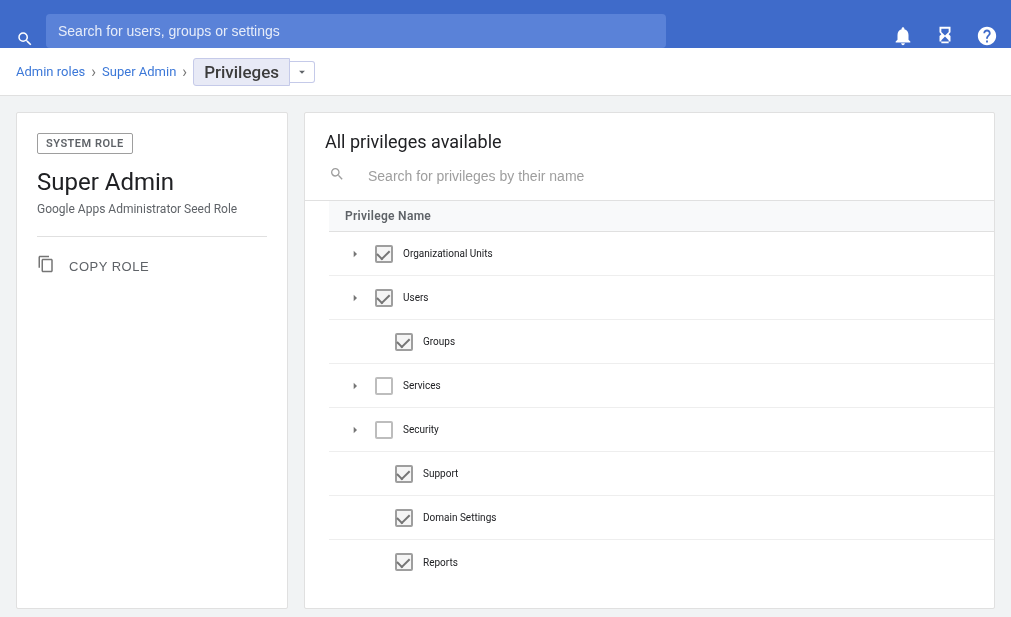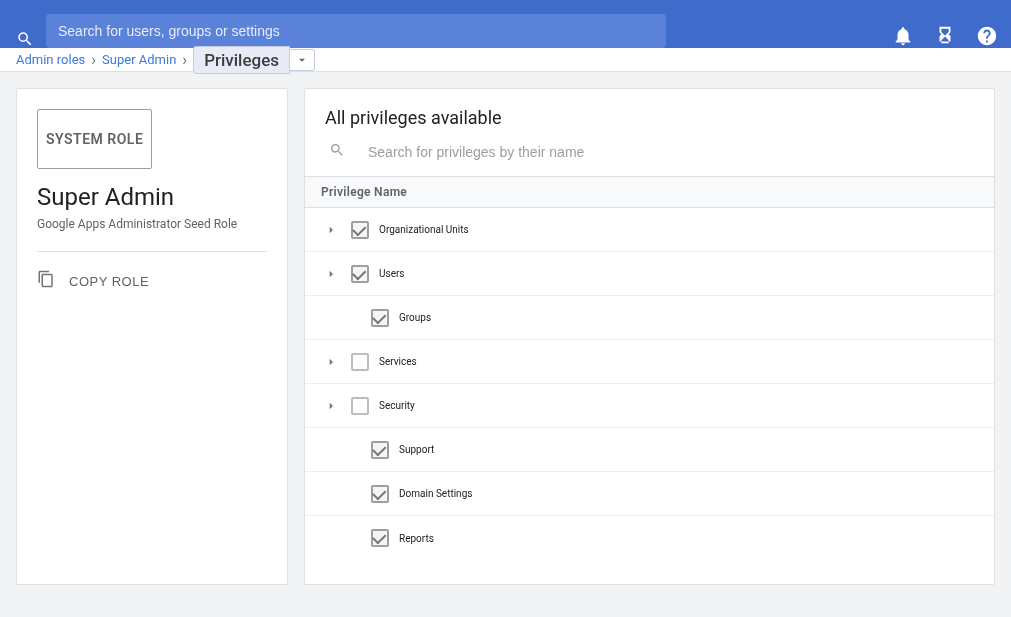--- a/index.html
+++ b/index.html
@@ -47,21 +47,21 @@
       align-items: center;
       justify-content: center;
       cursor: pointer;
       font-size: 18px;
       color: white;
     }
 
     
     .breadcrumb {
       background: white;
-      height: 24px;
+      height: 48px;
       display: flex;
       align-items: center;
       padding: 0 16px;
       gap: 4px;
       border-bottom: 1px solid #e0e0e0;
       font-size: 13px;
     }
     .breadcrumb-item {
       color: #3c78d8;
       cursor: pointer;
@@ -110,24 +110,24 @@
       width: 272px;
       background: white;
       border: 1px solid #e0e0e0;
       border-radius: 2px;
       flex-shrink: 0;
       padding: 20px 20px 16px 20px;
     }
     .system-role-badge {
       border: 1px solid #9e9e9e;
       color: #5f6368;
-      font-size: 14px;
+      font-size: 11px;
       font-weight: 600;
       letter-spacing: 0.5px;
-      padding: 21px 8px;
+      padding: 3px 8px;
       display: inline-block;
       border-radius: 2px;
       margin-bottom: 14px;
     }
     .role-title {
       font-size: 24px;
       font-weight: 400;
       color: #202124;
       margin-bottom: 6px;
     }
@@ -195,20 +195,21 @@
       font-size: 14px;
       color: #5f6368;
       width: 100%;
     }
     .priv-search::placeholder { color: #9e9e9e; }
 
     
     .priv-table {
       flex: 1;
       overflow-y: auto;
+      padding-left: 24px;
     }
     .priv-col-header {
       background: #f8f9fa;
       padding: 8px 16px;
       font-size: 12px;
       font-weight: 600;
       color: #5f6368;
       border-bottom: 1px solid #e0e0e0;
       letter-spacing: 0.3px;
     }

